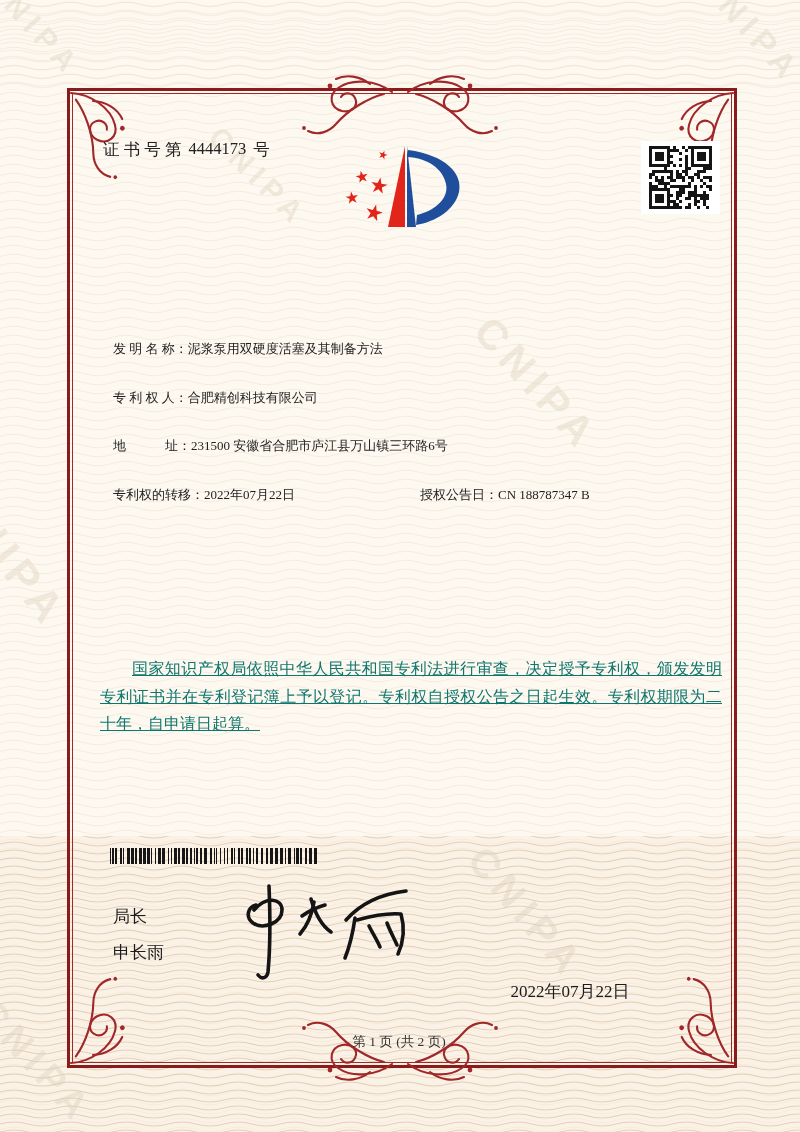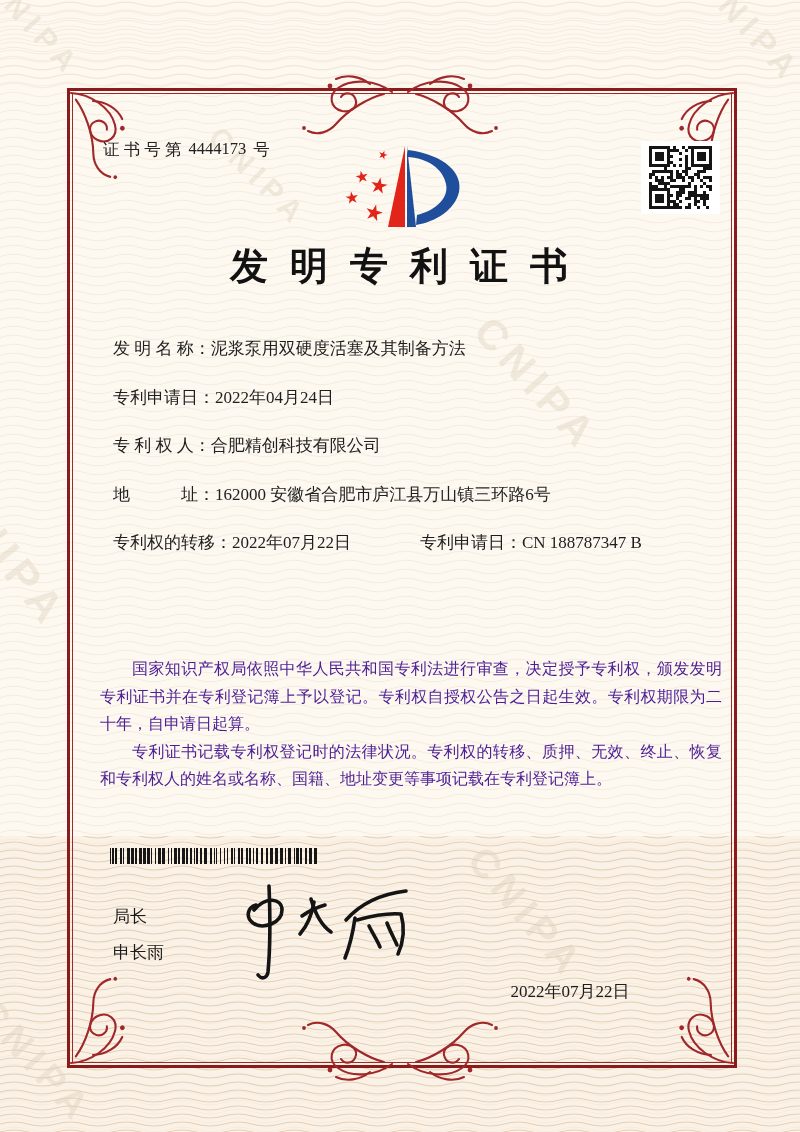--- a/index.html
+++ b/index.html
@@ -35,27 +35,27 @@
   #qr-box{left:641px;top:141px;width:79px;height:73px;background:#fff;z-index:4;}
   #qr{position:absolute;left:8px;top:5px;width:63px;height:63px;}
   #qr i{position:absolute;width:3px;height:3px;background:#151515;}
   
   #title{
     left:67px;top:241px;width:664px;text-align:center;z-index:4;
     font-size:38px;font-weight:700;color:#121212;
     letter-spacing:.58em;text-indent:.58em;
   }
   
-  #fields{left:113px;top:337px;width:600px;z-index:4;font-size:17px;color:#1e1e1e;}
+  #fields{left:113px;top:337px;width:600px;z-index:4;font-size:13px;color:#1e1e1e;}
   .frow{position:relative;margin-bottom:25.5px;height:23px;line-height:23px;white-space:nowrap;}
   .flabel{color:#1e1e1e;}
   .fvalue{color:#1e1e1e;}
   .pair2{position:absolute;left:307px;top:0;}
   
-  #body-text{left:100px;top:655px;width:622px;z-index:4;font-size:16px;line-height:1.72;color:#4c1d95;}
+  #body-text{left:100px;top:655px;width:622px;z-index:4;font-size:16px;line-height:1.72;color:#0f766e;text-decoration:underline;}
   #body-text p{margin:0;text-indent:2em;text-align:justify;}
   
   #barcode{left:110px;top:848px;width:212px;height:16px;z-index:4;}
   #barcode i{position:absolute;top:0;height:100%;background:#161616;}
   
   .sig-label{left:113px;z-index:4;font-size:17px;color:#1c1c1c;font-family:"Liberation Sans","DejaVu Sans",sans-serif;}
   #sig-svg{left:222px;top:878px;z-index:4;}
   #grant-date-bottom{left:470px;top:980px;width:200px;text-align:center;font-size:17px;z-index:4;color:#1c1c1c;}
   
   #page-info{left:67px;top:1033px;width:664px;text-align:center;font-size:13.5px;z-index:4;color:#333;}
@@ -371,46 +371,41 @@
         <i style="left:24px;top:60px"></i>
         <i style="left:27px;top:60px"></i>
         <i style="left:30px;top:60px"></i>
         <i style="left:36px;top:60px"></i>
         <i style="left:39px;top:60px"></i>
         <i style="left:48px;top:60px"></i>
         <i style="left:57px;top:60px"></i>
       </div>
   </div>
 
-  <div id="title" class="abs">发明专利证书</div>
 
   <div id="fields" class="abs">
     <div class="frow">
       <span class="flabel">发 明 名 称：</span><span class="fvalue">泥浆泵用双硬度活塞及其制备方法</span>
     </div>
     <div class="frow">
-      <span class="flabel">专利申请日：</span><span class="fvalue">2022年04月24日</span>
-    </div>
-    <div class="frow">
       <span class="flabel">专 利 权 人：</span><span class="fvalue">合肥精创科技有限公司</span>
     </div>
     <div class="frow">
-      <span class="flabel">地　　　址：</span><span class="fvalue">162000 安徽省合肥市庐江县万山镇三环路6号</span>
+      <span class="flabel">地　　　址：</span><span class="fvalue">231500 安徽省合肥市庐江县万山镇三环路6号</span>
     </div>
     <div class="frow">
       <span class="flabel">专利权的转移：</span><span class="fvalue">2022年07月22日</span>
       <span class="pair2">
-        <span class="flabel">专利申请日：</span><span class="fvalue">CN 188787347 B</span>
+        <span class="flabel">授权公告日：</span><span class="fvalue">CN 188787347 B</span>
       </span>
     </div>
   </div>
 
   <div id="body-text" class="abs">
     <p>国家知识产权局依照中华人民共和国专利法进行审查，决定授予专利权，颁发发明专利证书并在专利登记簿上予以登记。专利权自授权公告之日起生效。专利权期限为二十年，自申请日起算。</p>
-    <p>专利证书记载专利权登记时的法律状况。专利权的转移、质押、无效、终止、恢复和专利权人的姓名或名称、国籍、地址变更等事项记载在专利登记簿上。</p>
   </div>
 
   <div id="barcode" class="abs">
       <i style="left:0px;width:1px"></i>
       <i style="left:2px;width:2px"></i>
       <i style="left:5px;width:2px"></i>
       <i style="left:10px;width:2px"></i>
       <i style="left:13px;width:1px"></i>
       <i style="left:17px;width:3px"></i>
       <i style="left:21px;width:3px"></i>
@@ -473,15 +468,16 @@
     <path d="M89,21 C93,35 100,48 109,54"></path>
     <path d="M124,42 C139,25 159,16 184,13"></path>
     <path d="M133,40 C131,54 127,70 123,80"></path>
     <path d="M135,42 C153,37 168,35 179,36 C183,50 181,65 176,76"></path>
     <path d="M147,48 C151,56 155,62 158,69"></path>
     <path d="M165,45 C168,53 172,60 175,67"></path>
   </svg>
 
   <div id="grant-date-bottom" class="abs">2022年07月22日</div>
 
+  <div id="page-info" class="abs">第 1 页 (共 2 页)</div>
 
 
 </div>
 
 </body></html>

